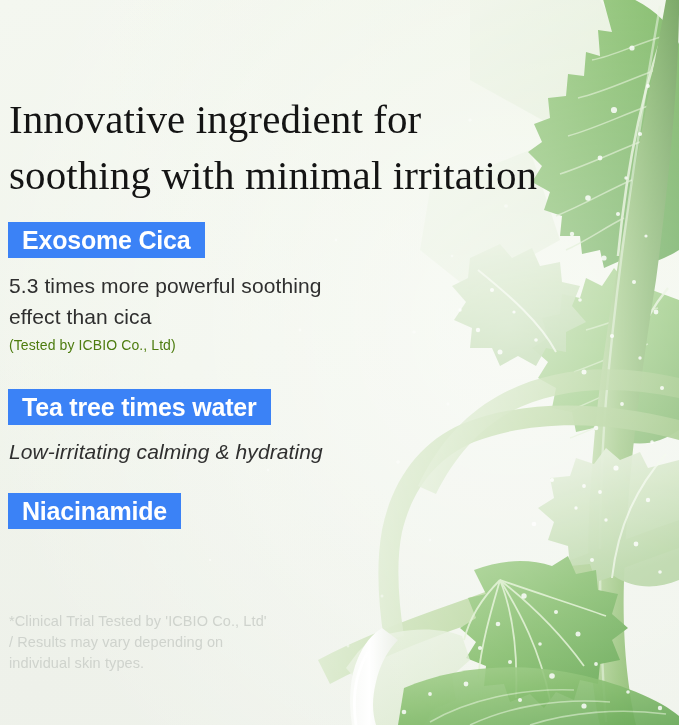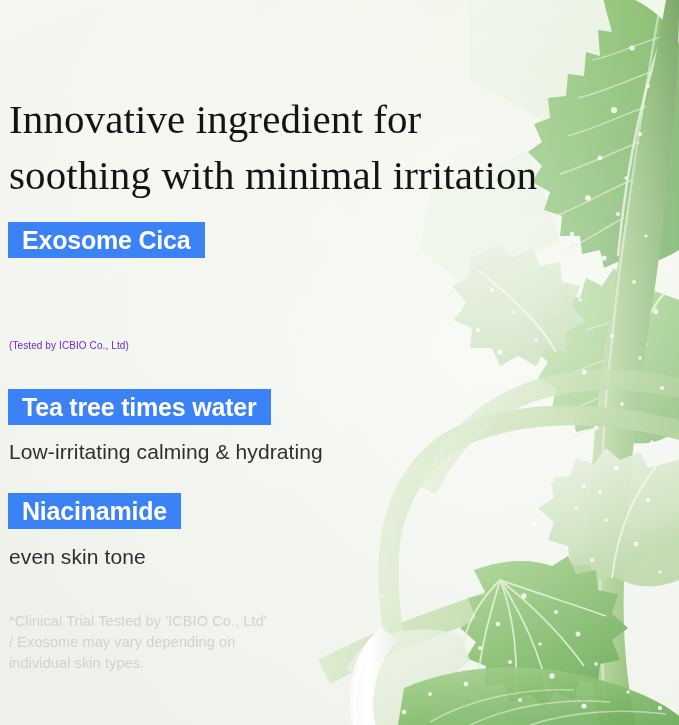--- a/index.html
+++ b/index.html
@@ -77,29 +77,29 @@
     position: absolute;
     left: 9px;
     color: #2f2f2f;
     font-size: 21px;
     font-weight: 400;
     line-height: 31px;
     letter-spacing: 0.1px;
     white-space: pre-line;
   }
   .body-1 { top: 270px; width: 420px; }
-  .body-2 { top: 436px; width: 420px; }
+  .body-2 { top: 436px; width: 420px; font-style: italic; }
   .body-3 { top: 541px; width: 420px; }
 
   .subnote {
     position: absolute;
     left: 9px;
     top: 336px;
-    color: #6d28d9;
-    font-size: 10px;
+    color: #4d7c0f;
+    font-size: 14px;
     font-weight: 400;
     line-height: 19px;
     letter-spacing: 0.1px;
   }
 
   .disclaimer {
     position: absolute;
     left: 9px;
     top: 611px;
     width: 330px;
@@ -399,26 +399,27 @@
       </g>
     </svg>
   </div>
 
   <div class="content">
 
     <h1 class="headline">Innovative ingredient for
 soothing with minimal irritation</h1>
 
     <div class="badge badge-1">Exosome Cica</div>
+    <div class="body-text body-1">5.3 times more powerful soothing
+effect than cica</div>
     <div class="subnote">(Tested by ICBIO Co., Ltd)</div>
 
     <div class="badge badge-2">Tea tree times water</div>
     <div class="body-text body-2">Low-irritating calming &amp; hydrating</div>
 
     <div class="badge badge-3">Niacinamide</div>
-    <div class="body-text body-3">even skin tone</div>
 
     <div class="disclaimer">*Clinical Trial Tested by 'ICBIO Co., Ltd'
-/ Exosome may vary depending on
+/ Results may vary depending on
 individual skin types.</div>
   </div>
 
 </div>
 
 </body></html>

